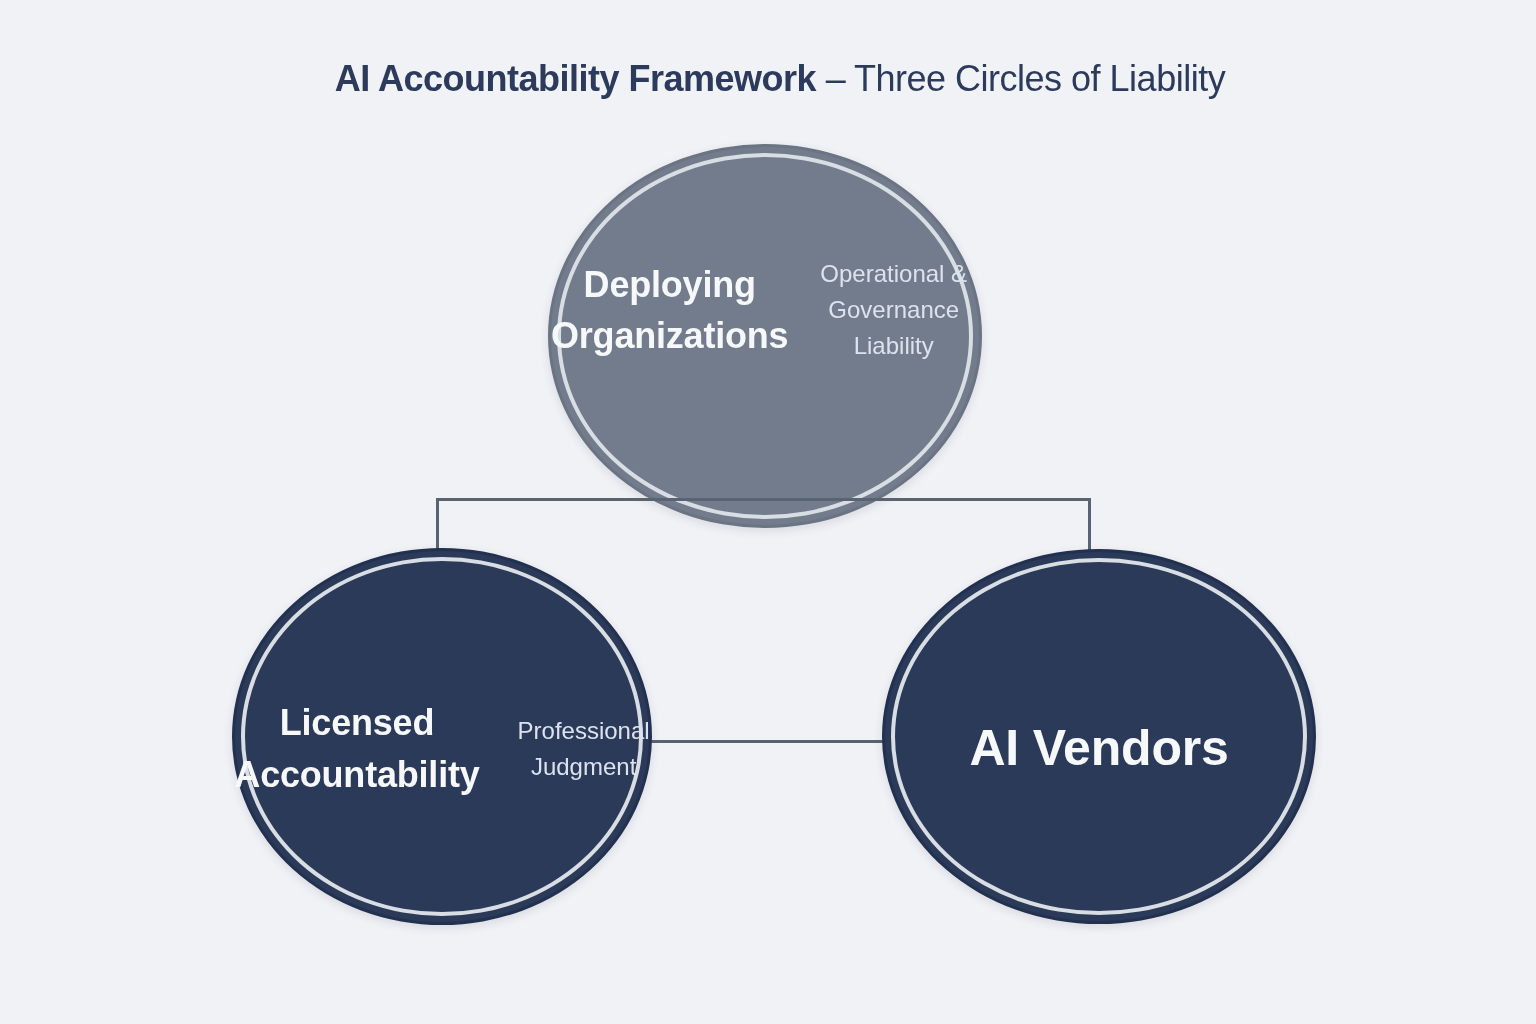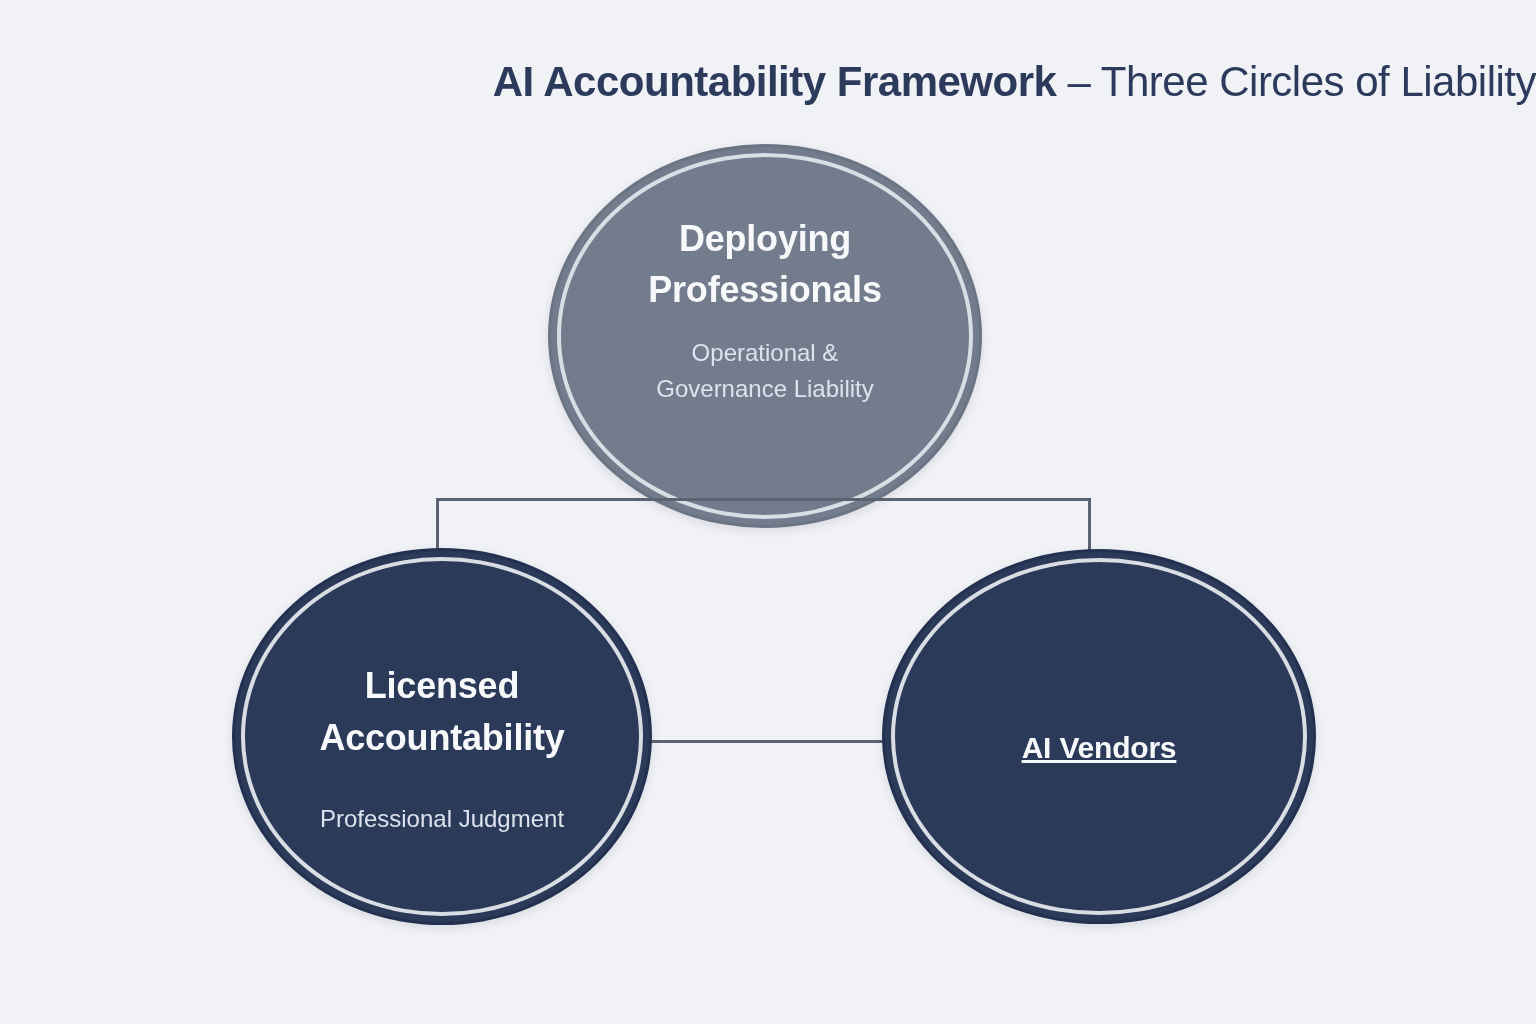--- a/index.html
+++ b/index.html
@@ -23,22 +23,22 @@
   }
   .canvas{
     position:relative;
     width:1536px;height:1024px;
     background:var(--background);
   }
   
   .page-title{
     position:absolute;
     left:0;right:0;top:57px;
-    text-align:right;
-    font-size:42px;
+    text-align:center;
+    font-size:36px;
     line-height:1.2;
     color:var(--title-text);
     letter-spacing:-0.5px;
     white-space:nowrap;
     margin-left:24px;
   }
   .page-title .t-bold{font-weight:700;}
   .page-title .t-rest{font-weight:400;}
   
   .conn{
@@ -82,35 +82,35 @@
   }
   .circle-right{
     left:882px;top:549px;width:434px;height:375px;
     background:var(--navy-circle-fill);
     border:3px solid var(--navy-circle-edge);
     z-index:3;
   }
   .circle-content{
     position:relative;
     display:flex;
-    flex-direction:column;
+    flex-direction:row;
     align-items:center;
   }
   .circle-top .circle-content{transform:translateY(-26px);gap:20px;}
   .circle-left .circle-content{transform:translateY(8px);gap:38px;margin-top:8px;}
   .circle-right .circle-content{transform:translateY(12px);gap:30px;}
   .circle-title .line{
     display:block;
     font-weight:700;
     font-size:36px;
     line-height:1.42;
     color:var(--circle-text);
     letter-spacing:-0.2px;
   }
-  .circle-right .circle-title .line{font-size:30px;text-decoration:underline;}
+  .circle-right .circle-title .line{font-size:50px;}
   .circle-subtitle .line{
     display:block;
     font-weight:400;
     font-size:24px;
     line-height:1.5;
     color:var(--circle-subtext);
   }
 </style>
 </head>
 <body>
@@ -122,21 +122,21 @@
   <div class="conn conn-h-top"></div>
   <div class="conn conn-v-left"></div>
   <div class="conn conn-v-right"></div>
   <div class="conn conn-h-mid"></div>
 
   <div class="circle circle-top">
     <div class="ring"></div>
     <div class="circle-content">
       <div class="circle-title">
         <span class="line">Deploying</span>
-        <span class="line">Professionals</span>
+        <span class="line">Organizations</span>
       </div>
       <div class="circle-subtitle">
         <span class="line">Operational &amp;</span>
         <span class="line">Governance Liability</span>
       </div>
     </div>
   </div>
 
   <div class="circle circle-left">
     <div class="ring"></div>

